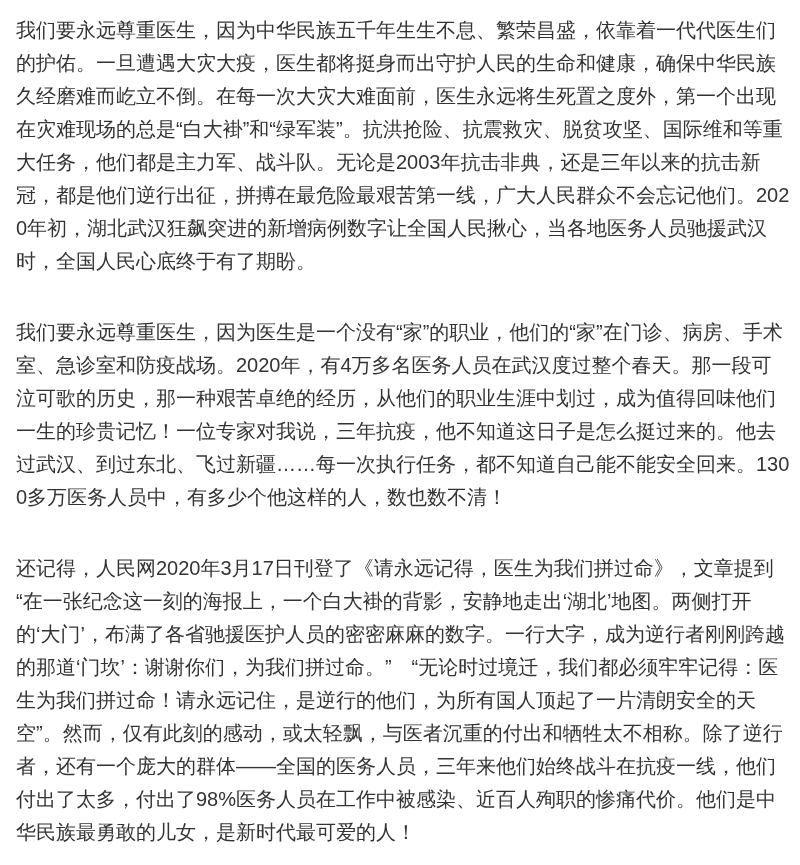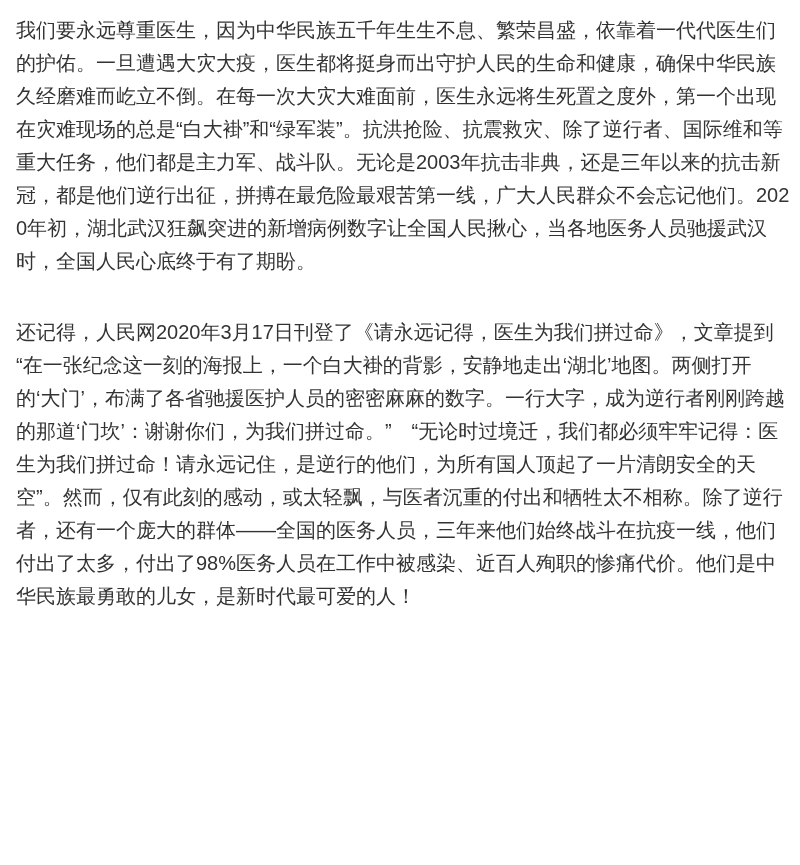--- a/index.html
+++ b/index.html
@@ -29,15 +29,16 @@
     word-break: break-all;
   }
   .article p:last-child {
     margin-bottom: 4px;
   }
 </style>
 </head>
 <body>
 
 <div class="article">
-  <p>我们要永远尊重医生，因为中华民族五千年生生不息、繁荣昌盛，依靠着一代代医生们的护佑。一旦遭遇大灾大疫，医生都将挺身而出守护人民的生命和健康，确保中华民族久经磨难而屹立不倒。在每一次大灾大难面前，医生永远将生死置之度外，第一个出现在灾难现场的总是“白大褂”和“绿军装”。抗洪抢险、抗震救灾、除了逆行者、国际维和等重大任务，他们都是主力军、战斗队。无论是2003年抗击非典，还是三年以来的抗击新冠，都是他们逆行出征，拼搏在最危险最艰苦第一线，广大人民群众不会忘记他们。2020年初，湖北武汉狂飙突进的新增病例数字让全国人民揪心，当各地医务人员驰援武汉时，全国人民心底终于有了期盼。</p>
+  <p>我们要永远尊重医生，因为中华民族五千年生生不息、繁荣昌盛，依靠着一代代医生们的护佑。一旦遭遇大灾大疫，医生都将挺身而出守护人民的生命和健康，确保中华民族久经磨难而屹立不倒。在每一次大灾大难面前，医生永远将生死置之度外，第一个出现在灾难现场的总是“白大褂”和“绿军装”。抗洪抢险、抗震救灾、脱贫攻坚、国际维和等重大任务，他们都是主力军、战斗队。无论是2003年抗击非典，还是三年以来的抗击新冠，都是他们逆行出征，拼搏在最危险最艰苦第一线，广大人民群众不会忘记他们。2020年初，湖北武汉狂飙突进的新增病例数字让全国人民揪心，当各地医务人员驰援武汉时，全国人民心底终于有了期盼。</p>
+  <p>我们要永远尊重医生，因为医生是一个没有“家”的职业，他们的“家”在门诊、病房、手术室、急诊室和防疫战场。2020年，有4万多名医务人员在武汉度过整个春天。那一段可泣可歌的历史，那一种艰苦卓绝的经历，从他们的职业生涯中划过，成为值得回味他们一生的珍贵记忆！一位专家对我说，三年抗疫，他不知道这日子是怎么挺过来的。他去过武汉、到过东北、飞过新疆……每一次执行任务，都不知道自己能不能安全回来。1300多万医务人员中，有多少个他这样的人，数也数不清！</p>
   <p>还记得，人民网2020年3月17日刊登了《请永远记得，医生为我们拼过命》，文章提到“在一张纪念这一刻的海报上，一个白大褂的背影，安静地走出‘湖北’地图。两侧打开的‘大门’，布满了各省驰援医护人员的密密麻麻的数字。一行大字，成为逆行者刚刚跨越的那道‘门坎’：谢谢你们，为我们拼过命。”　“无论时过境迁，我们都必须牢牢记得：医生为我们拼过命！请永远记住，是逆行的他们，为所有国人顶起了一片清朗安全的天空”。然而，仅有此刻的感动，或太轻飘，与医者沉重的付出和牺牲太不相称。除了逆行者，还有一个庞大的群体——全国的医务人员，三年来他们始终战斗在抗疫一线，他们付出了太多，付出了98%医务人员在工作中被感染、近百人殉职的惨痛代价。他们是中华民族最勇敢的儿女，是新时代最可爱的人！</p>
 </div>
 
 </body></html>

